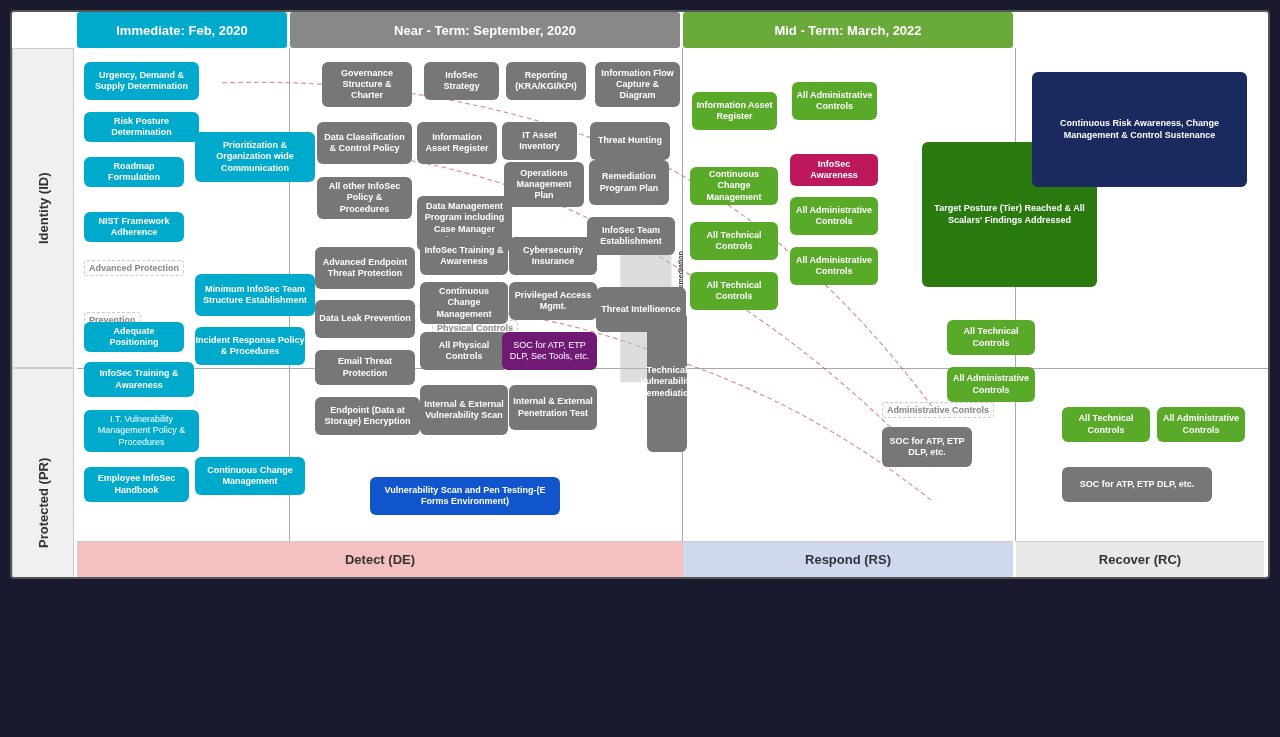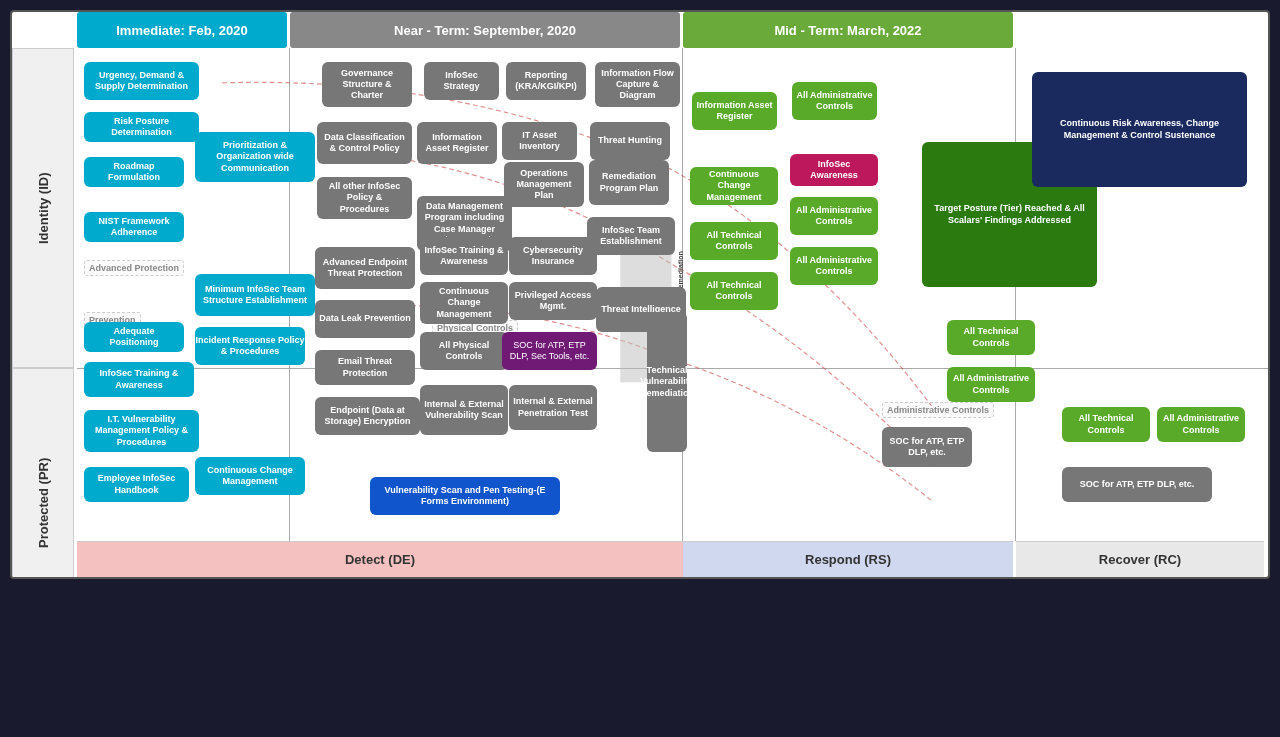--- a/index.html
+++ b/index.html
@@ -178,21 +178,21 @@
       <div style="position: absolute; left: 490px; top: 320px; width: 95px; height: 38px; background: #701a75; color: white; border-radius: 6px; font-size: 9px; font-weight: normal; text-align: center; display: flex; align-items: center; justify-content: center; padding: 3px 4px; line-height: 1.25; z-index: 10;">SOC for ATP, ETP DLP, Sec Tools, etc.</div>
       <div style="position: absolute; left: 303px; top: 385px; width: 105px; height: 38px; background: rgb(119, 119, 119); color: white; border-radius: 6px; font-size: 9px; font-weight: bold; text-align: center; display: flex; align-items: center; justify-content: center; padding: 3px 4px; line-height: 1.25; z-index: 10;">Endpoint (Data at Storage) Encryption</div>
       <div style="position: absolute; left: 408px; top: 373px; width: 88px; height: 50px; background: rgb(119, 119, 119); color: white; border-radius: 6px; font-size: 9px; font-weight: bold; text-align: center; display: flex; align-items: center; justify-content: center; padding: 3px 4px; line-height: 1.25; z-index: 10;">Internal &amp; External Vulnerability Scan</div>
       <div style="position: absolute; left: 497px; top: 373px; width: 88px; height: 45px; background: rgb(119, 119, 119); color: white; border-radius: 6px; font-size: 9px; font-weight: bold; text-align: center; display: flex; align-items: center; justify-content: center; padding: 3px 4px; line-height: 1.25; z-index: 10;">Internal &amp; External Penetration Test</div>
       <div style="position: absolute; left: 584px; top: 275px; width: 90px; height: 45px; background: rgb(119, 119, 119); color: white; border-radius: 6px; font-size: 9px; font-weight: bold; text-align: center; display: flex; align-items: center; justify-content: center; padding: 3px 4px; line-height: 1.25; z-index: 10;">Threat Intelligence</div>
       <div style="position: absolute; left: 635px; top: 300px; width: 40px; height: 140px; background: rgb(119, 119, 119); color: white; border-radius: 6px; font-size: 9px; font-weight: bold; text-align: center; display: flex; align-items: center; justify-content: center; padding: 3px 4px; line-height: 1.25; z-index: 10;">Technical Vulnerability Remediation</div>
       <div style="position: absolute; left: 183px; top: 262px; width: 120px; height: 42px; background: rgb(0, 170, 204); color: white; border-radius: 6px; font-size: 9px; font-weight: bold; text-align: center; display: flex; align-items: center; justify-content: center; padding: 3px 4px; line-height: 1.25; z-index: 10;">Minimum InfoSec Team Structure Establishment</div>
       <div style="position: absolute; left: 72px; top: 310px; width: 100px; height: 30px; background: rgb(0, 170, 204); color: white; border-radius: 6px; font-size: 9px; font-weight: bold; text-align: center; display: flex; align-items: center; justify-content: center; padding: 3px 4px; line-height: 1.25; z-index: 10;">Adequate Positioning</div>
       <div style="position: absolute; left: 183px; top: 315px; width: 110px; height: 38px; background: rgb(0, 170, 204); color: white; border-radius: 6px; font-size: 9px; font-weight: bold; text-align: center; display: flex; align-items: center; justify-content: center; padding: 3px 0; line-height: 1.25; z-index: 10;">Incident Response Policy &amp; Procedures</div>
       <div style="position: absolute; left: 72px; top: 350px; width: 110px; height: 35px; background: rgb(0, 170, 204); color: white; border-radius: 6px; font-size: 9px; font-weight: bold; text-align: center; display: flex; align-items: center; justify-content: center; padding: 3px 4px; line-height: 1.25; z-index: 10;">InfoSec Training &amp; Awareness</div>
-      <div style="position: absolute; left: 72px; top: 398px; width: 115px; height: 42px; background: rgb(0, 170, 204); color: white; border-radius: 6px; font-size: 9px; font-weight: bold; text-align: center; display: flex; align-items: center; justify-content: center; padding: 3px 4px; line-height: 1.25; z-index: 10;">I.T. Vulnerability Management Policy &amp; Procedures</div>
+      <div style="position: absolute; left: 72px; top: 398px; width: 115px; height: 42px; background: rgb(0, 170, 204); color: white; border-radius: 6px; font-size: 9px; font-weight: normal; text-align: center; display: flex; align-items: center; justify-content: center; padding: 3px 4px; line-height: 1.25; z-index: 10;">I.T. Vulnerability Management Policy &amp; Procedures</div>
       <div style="position: absolute; left: 72px; top: 455px; width: 105px; height: 35px; background: rgb(0, 170, 204); color: white; border-radius: 6px; font-size: 9px; font-weight: bold; text-align: center; display: flex; align-items: center; justify-content: center; padding: 3px 4px; line-height: 1.25; z-index: 10;">Employee InfoSec Handbook</div>
       <div style="position: absolute; left: 183px; top: 445px; width: 110px; height: 38px; background: rgb(0, 170, 204); color: white; border-radius: 6px; font-size: 9px; font-weight: bold; text-align: center; display: flex; align-items: center; justify-content: center; padding: 3px 4px; line-height: 1.25; z-index: 10;">Continuous Change Management</div>
       <div style="position: absolute; left: 358px; top: 465px; width: 190px; height: 38px; background: rgb(17, 85, 204); color: white; border-radius: 6px; font-size: 9px; font-weight: bold; text-align: center; display: flex; align-items: center; justify-content: center; padding: 3px 4px; line-height: 1.25; z-index: 10;">Vulnerability Scan and Pen Testing-(E Forms Environment)</div>
       <div style="position: absolute; left: 870px; top: 415px; width: 90px; height: 40px; background: rgb(119, 119, 119); color: white; border-radius: 6px; font-size: 9px; font-weight: bold; text-align: center; display: flex; align-items: center; justify-content: center; padding: 3px 4px; line-height: 1.25; z-index: 10;">SOC for ATP, ETP DLP, etc.</div>
       <div style="position: absolute; left: 935px; top: 308px; width: 88px; height: 35px; background: rgb(90, 170, 42); color: white; border-radius: 6px; font-size: 9px; font-weight: bold; text-align: center; display: flex; align-items: center; justify-content: center; padding: 3px 4px; line-height: 1.25; z-index: 10;">All Technical Controls</div>
       <div style="position: absolute; left: 935px; top: 355px; width: 88px; height: 35px; background: rgb(90, 170, 42); color: white; border-radius: 6px; font-size: 9px; font-weight: bold; text-align: center; display: flex; align-items: center; justify-content: center; padding: 3px 4px; line-height: 1.25; z-index: 10;">All Administrative Controls</div>
       <div style="position: absolute; left: 1050px; top: 395px; width: 88px; height: 35px; background: rgb(90, 170, 42); color: white; border-radius: 6px; font-size: 9px; font-weight: bold; text-align: center; display: flex; align-items: center; justify-content: center; padding: 3px 4px; line-height: 1.25; z-index: 10;">All Technical Controls</div>
       <div style="position: absolute; left: 1145px; top: 395px; width: 88px; height: 35px; background: rgb(90, 170, 42); color: white; border-radius: 6px; font-size: 9px; font-weight: bold; text-align: center; display: flex; align-items: center; justify-content: center; padding: 3px 4px; line-height: 1.25; z-index: 10;">All Administrative Controls</div>
       <div style="position: absolute; left: 1050px; top: 455px; width: 150px; height: 35px; background: rgb(119, 119, 119); color: white; border-radius: 6px; font-size: 9px; font-weight: bold; text-align: center; display: flex; align-items: center; justify-content: center; padding: 3px 4px; line-height: 1.25; z-index: 10;">SOC for ATP, ETP DLP, etc.</div>
       <div style="position: absolute; left: 910px; top: 130px; width: 175px; height: 145px; background: rgb(42, 122, 16); color: white; border-radius: 6px; font-size: 9px; font-weight: bold; text-align: center; display: flex; align-items: center; justify-content: center; padding: 3px 4px; line-height: 1.25; z-index: 10;">Target Posture (Tier) Reached &amp; All Scalars' Findings Addressed</div>

